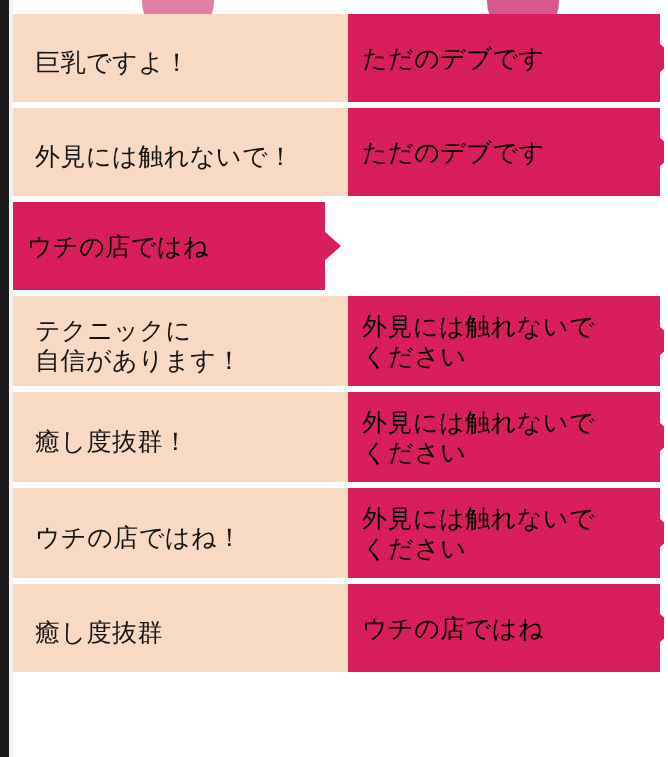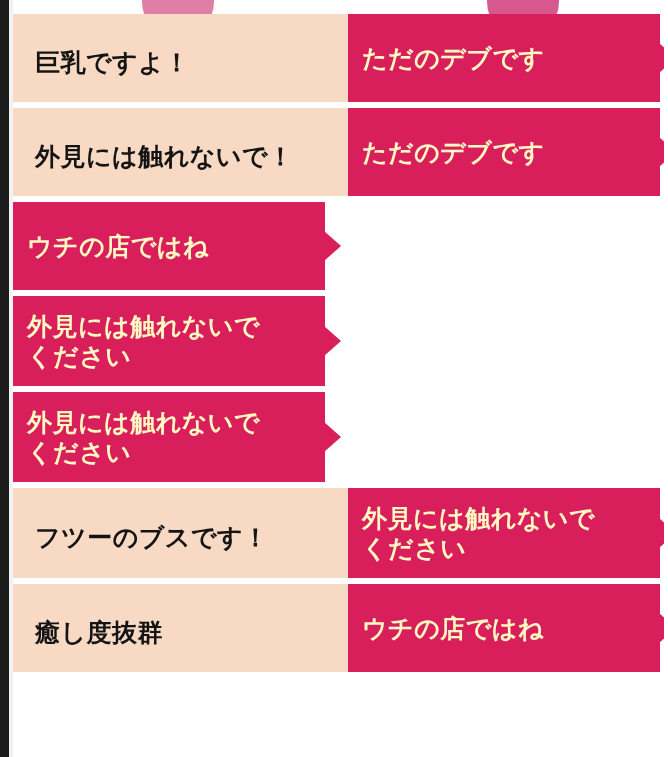--- a/index.html
+++ b/index.html
@@ -103,31 +103,31 @@
     height: 88px;
   }
   .row.double .cell-left,
   .row.double .cell-right {
     height: 90px;
   }
   .txt-left {
     font-size: 25px;
     line-height: 1.22;
     color: #141414;
-    font-weight: 700;
+    font-weight: 400;
     font-style: normal;
     white-space: pre-line;
     letter-spacing: 0.5px;
     margin-top: 8px;
   }
   .txt-right {
     font-size: 25px;
     line-height: 1.22;
-    color: #fef9c3;
-    font-weight: 700;
+    color: #000000;
+    font-weight: 400;
     white-space: pre-line;
     letter-spacing: 0.5px;
   }
   
   .arrow {
     position: absolute;
     right: -16px;
     top: 50%;
     transform: translateY(-50%);
     width: 0;
@@ -173,38 +173,45 @@
 
     <div class="row single">
       <div class="cell-right">
         <span class="txt-right">ウチの店ではね</span>
         <span class="arrow"></span>
       </div>
     </div>
 
 
     <div class="row double">
+      <div class="cell-left">
+        <span class="txt-left">テクニックに
+自信があります！</span>
+      </div>
       <div class="cell-right">
         <span class="txt-right">外見には触れないで
 ください</span>
         <span class="arrow"></span>
       </div>
     </div>
 
     <div class="row double">
+      <div class="cell-left">
+        <span class="txt-left">癒し度抜群！</span>
+      </div>
       <div class="cell-right">
         <span class="txt-right">外見には触れないで
 ください</span>
         <span class="arrow"></span>
       </div>
     </div>
 
     <div class="row double">
       <div class="cell-left">
-        <span class="txt-left">フツーのブスです！</span>
+        <span class="txt-left">ウチの店ではね！</span>
       </div>
       <div class="cell-right">
         <span class="txt-right">外見には触れないで
 ください</span>
         <span class="arrow"></span>
       </div>
     </div>
 
     <div class="row single">
       <div class="cell-left">

